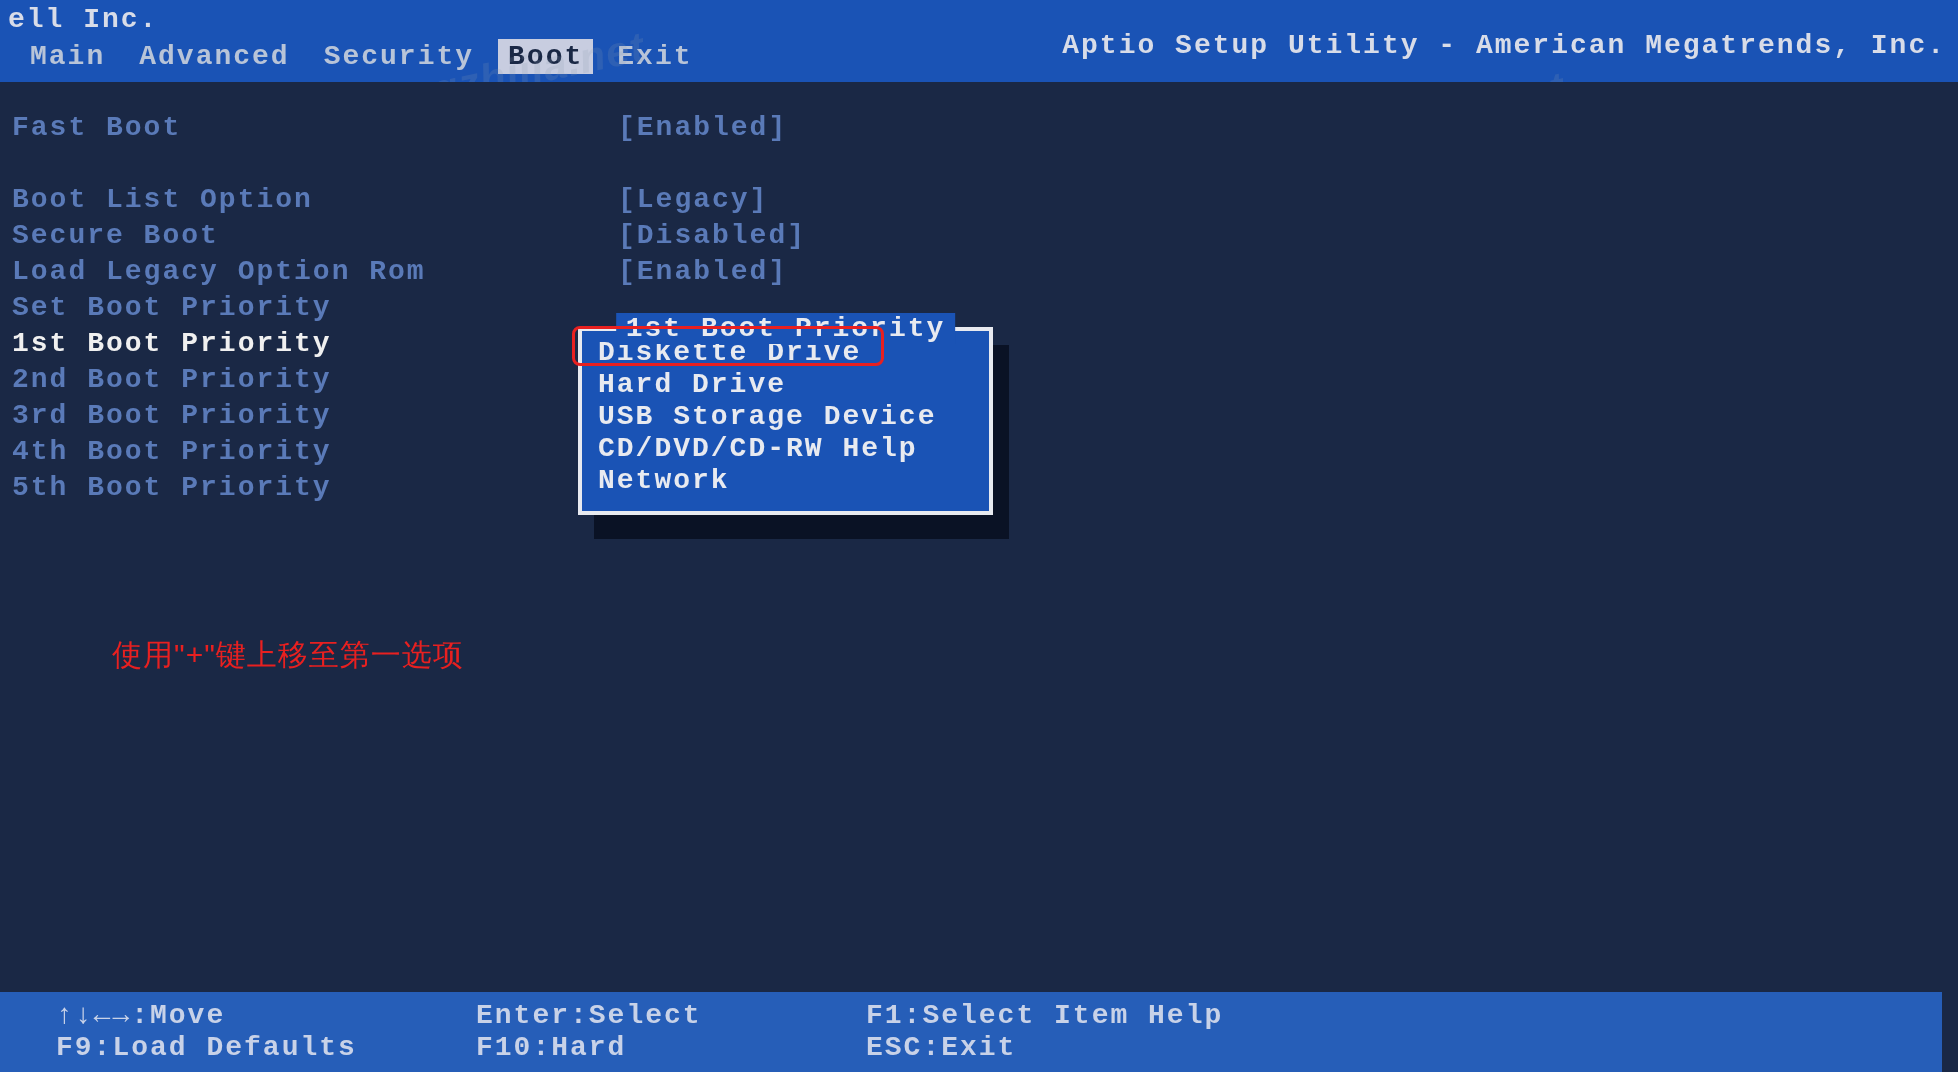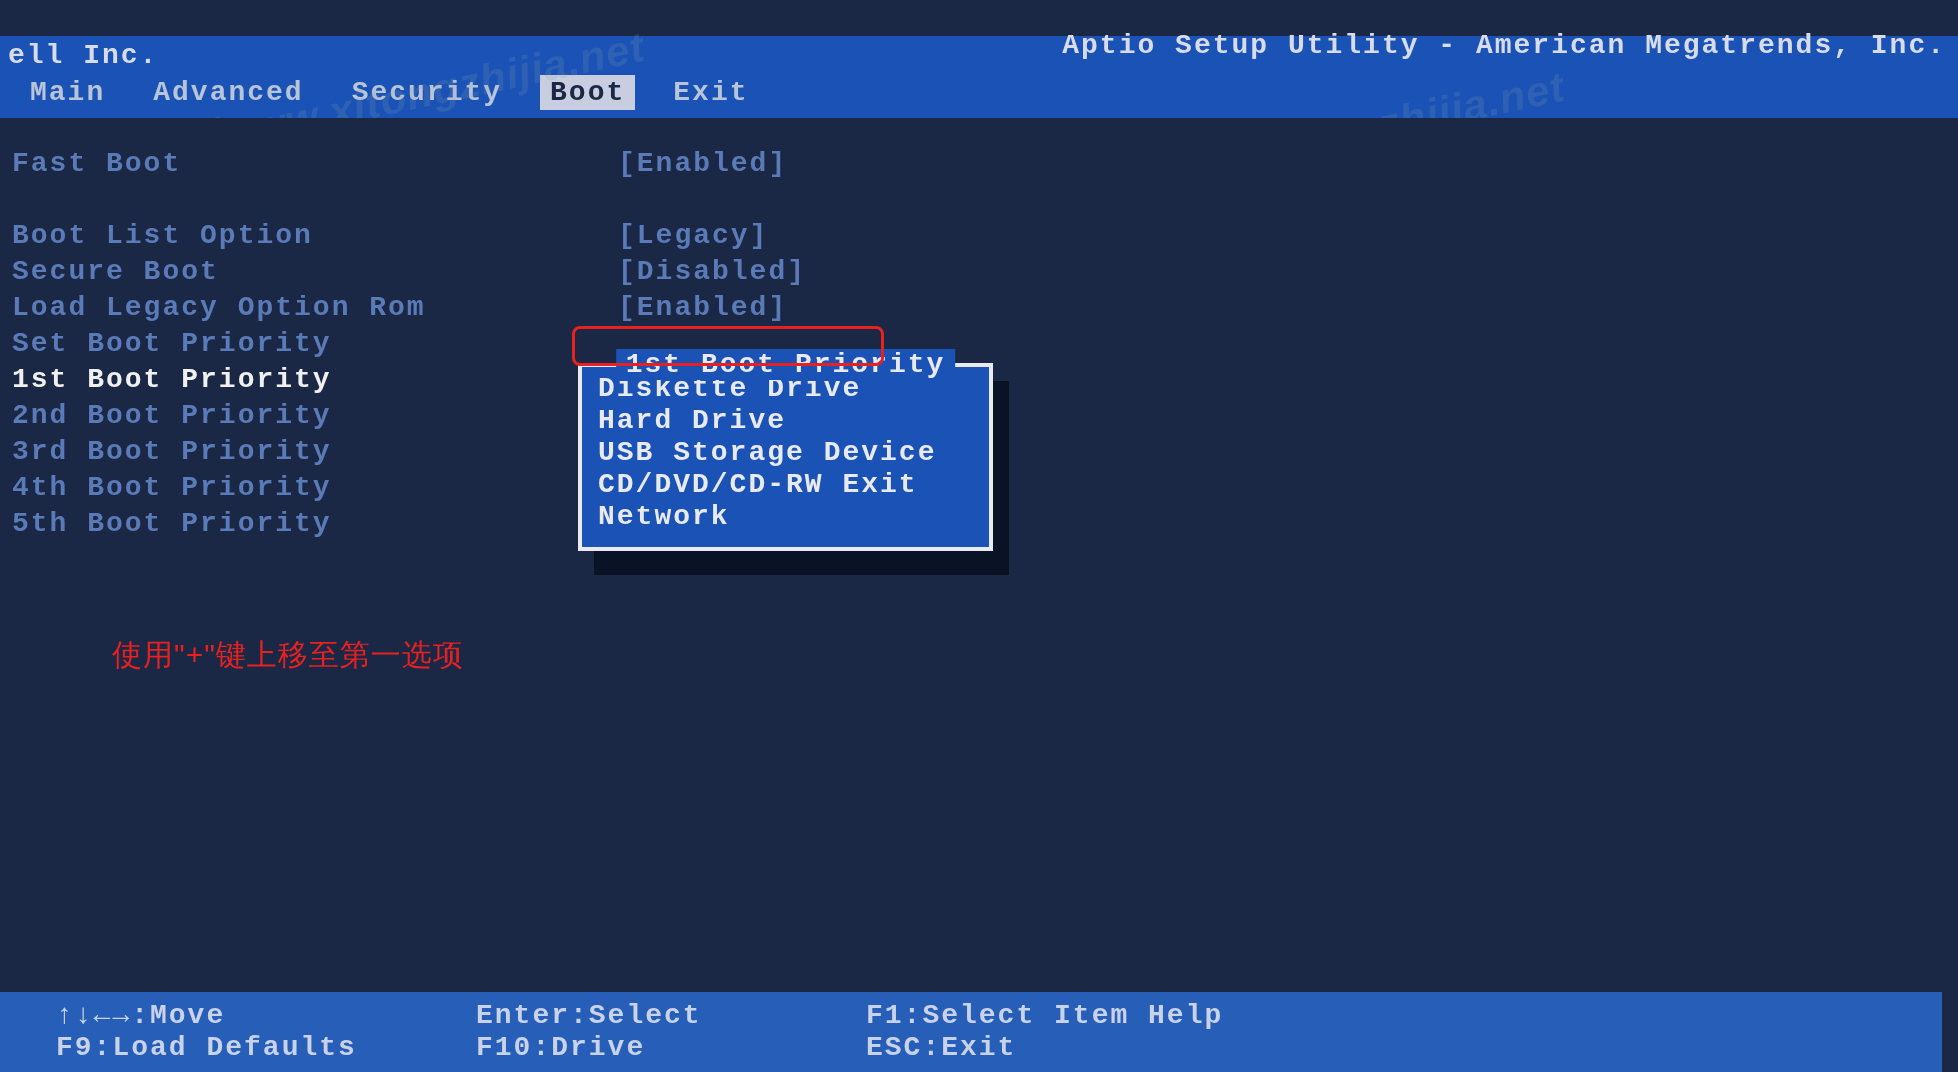--- a/index.html
+++ b/index.html
@@ -16,38 +16,37 @@
   }
   .screen {
     position: absolute;
     inset: 0;
     background: #1a2845;
   }
   .header-bar {
     background: #1a53b5;
     color: #d0d6e8;
     padding: 4px 0 0 0;
-    margin-top: 36px;
   }
   .vendor-line {
     padding: 0 8px;
     color: #d8dce8;
   }
   .utility-line {
     position: absolute;
     top: 30px;
     right: 12px;
     color: #d8dce8;
     text-align: center;
   }
   .menu-bar {
     background: #1a53b5;
     padding: 4px 0 8px 20px;
     display: flex;
-    gap: 28px;
+    gap: 14px;
   }
   .menu-tab {
     color: #b8c4d8;
     padding: 2px 10px;
   }
   .menu-tab.active {
     background: #c8cde0;
     color: #1a2845;
   }
   .content-area {
@@ -228,35 +227,35 @@
       <span class="option-label">5th Boot Priority</span>
       <span class="option-value"></span>
     </div>
 
     <div class="popup-shadow"></div>
     <div class="popup">
       <span class="popup-title">1st Boot Priority</span>
       <div class="popup-item">Diskette Drive</div>
       <div class="popup-item">Hard Drive</div>
       <div class="popup-item selected">USB Storage Device</div>
-      <div class="popup-item">CD/DVD/CD-RW Exit</div>
+      <div class="popup-item">CD/DVD/CD-RW Help</div>
       <div class="popup-item">Network</div>
     </div>
 
   </div>
 
   <div class="footer-bar">
     <div class="footer-row">
       <span class="footer-cell-1">↑↓←→:Move</span>
       <span class="footer-cell-2">Enter:Select</span>
       <span class="footer-cell-3">F1:Select Item Help</span>
     </div>
     <div class="footer-row">
       <span class="footer-cell-1">F9:Load Defaults</span>
-      <span class="footer-cell-2">F10:Drive</span>
+      <span class="footer-cell-2">F10:Hard</span>
       <span class="footer-cell-3">ESC:Exit</span>
     </div>
   </div>
 
   <div class="annotation-box"></div>
   <div class="annotation-line">
     
   </div>
   <div class="annotation-text">使用"+"键上移至第一选项</div>
 

